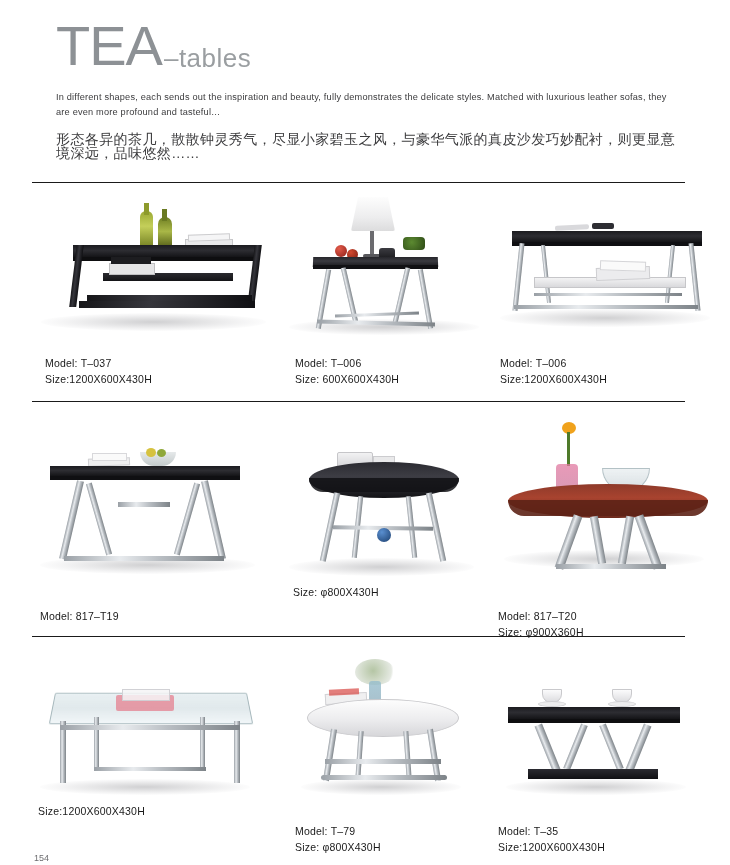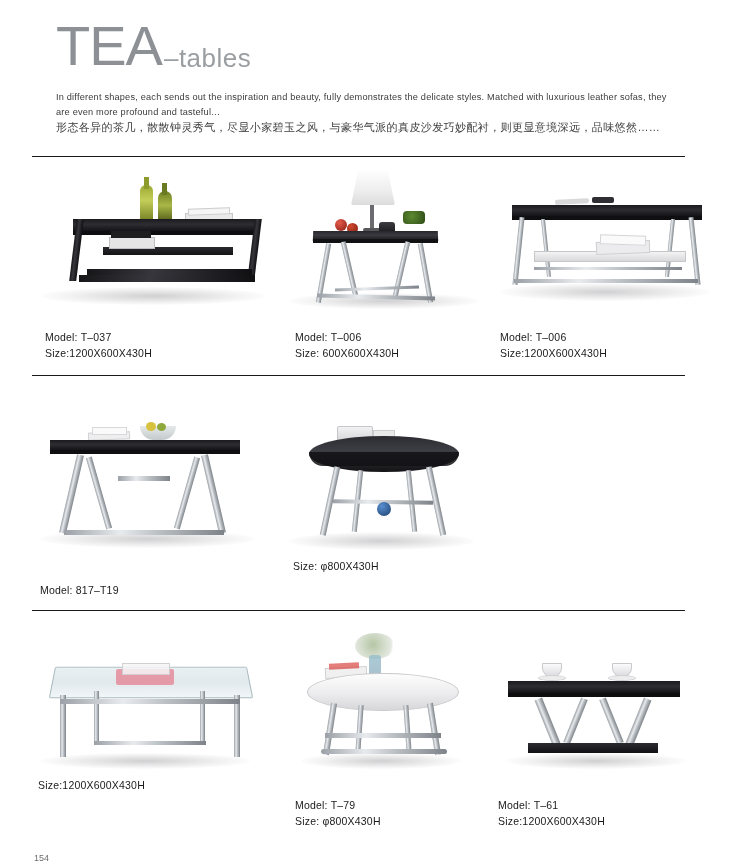--- a/index.html
+++ b/index.html
@@ -51,21 +51,22 @@
   }
   .intro-en {
     margin-top: 16px;
     font-size: 9.2px;
     line-height: 15px;
     color: #3b3b3d;
     max-width: 625px;
     letter-spacing: 0.2px;
   }
   .intro-cn {
-    font-size: 11px;
+    margin-top: 12px;
+    font-size: 14px;
     line-height: 14px;
     color: #3b3b3d;
     max-width: 625px;
     letter-spacing: 0.4px;
   }
 
   
   .rule {
     height: 1px;
     background: #1a1a1a;
@@ -269,20 +270,42 @@
         <div class="tbl leg-chrome" style="left:34px; top:48px; width:6px; height:70px; transform:rotate(12deg);"></div>
         <div class="tbl leg-chrome" style="left:140px; top:48px; width:6px; height:70px; transform:rotate(-12deg);"></div>
         <div class="tbl leg-chrome" style="left:62px; top:52px; width:5px; height:62px; transform:rotate(6deg);"></div>
         <div class="tbl leg-chrome" style="left:116px; top:52px; width:5px; height:62px; transform:rotate(-6deg);"></div>
         <div class="tbl leg-chrome" style="left:40px; top:82px; width:100px; height:4px; transform:rotate(1deg);"></div>
         <div class="tbl" style="left:84px; top:84px; width:14px; height:14px; border-radius:50%; background:radial-gradient(circle at 35% 30%, #5a8fd0, #1c3f6e);"></div>
       </div>
       <div class="caption">Size: φ800X430H</div>
     </div>
 
+    <div class="cell" style="width:270px;padding:20px 0 0 38px;">
+      <div class="photo" style="height:162px;">
+        <div class="shadow" style="left:6px; top:128px; width:200px; height:18px;"></div>
+
+        <div class="tbl" style="left:64px; top:0px; width:14px; height:12px; border-radius:50%; background:#f0a21c;"></div>
+        <div class="tbl" style="left:69px; top:10px; width:3px; height:34px; background:#4f7a2a;"></div>
+        <div class="tbl" style="left:58px; top:42px; width:22px; height:34px; border-radius:4px 4px 9px 9px; background:linear-gradient(180deg,rgba(225,120,160,.75),rgba(180,70,120,.55));"></div>
+
+        <div class="tbl" style="left:104px; top:46px; width:46px; height:22px; border-radius:0 0 24px 24px; background:linear-gradient(180deg,rgba(235,240,242,.85),rgba(195,205,210,.65)); border:1px solid rgba(170,185,190,.8);"></div>
+
+        <div class="tbl wood-red" style="left:10px; top:62px; width:200px; height:34px; border-radius:50%;"></div>
+        <div class="tbl" style="left:10px; top:78px; width:200px; height:16px; border-radius:0 0 100px 100px; background:#5d2216; opacity:.9;"></div>
+
+        <div class="tbl leg-chrome" style="left:66px; top:92px; width:9px; height:56px; transform:rotate(20deg);"></div>
+        <div class="tbl leg-chrome" style="left:146px; top:92px; width:9px; height:56px; transform:rotate(-20deg);"></div>
+        <div class="tbl leg-chrome" style="left:96px; top:94px; width:8px; height:48px; transform:rotate(-10deg);"></div>
+        <div class="tbl leg-chrome" style="left:124px; top:94px; width:8px; height:48px; transform:rotate(10deg);"></div>
+        <div class="tbl leg-chrome" style="left:58px; top:142px; width:110px; height:5px;"></div>
+      </div>
+      <div class="caption" style="margin-top:24px;">Model: 817–T20</div>
+      <div class="caption">Size: φ900X360H</div>
+    </div>
   </div>
 
   <div class="rule" style="margin-top:2px;"></div>
 
   <div class="row" style="height:220px;">
 
     <div class="cell" style="width:255px;padding:46px 0 0 38px;">
       <div class="photo" style="height:120px;">
         <div class="shadow" style="left:2px; top:96px; width:210px; height:16px;"></div>
 
@@ -335,19 +358,19 @@
         <div class="tbl top-dark" style="left:10px; top:24px; width:172px; height:12px;"></div>
         <div class="tbl" style="left:10px; top:36px; width:172px; height:4px; background:#0e0e10;"></div>
 
         <div class="tbl leg-chrome" style="left:46px; top:40px; width:8px; height:52px; transform:rotate(-22deg);"></div>
         <div class="tbl leg-chrome" style="left:136px; top:40px; width:8px; height:52px; transform:rotate(22deg);"></div>
         <div class="tbl leg-chrome" style="left:74px; top:40px; width:7px; height:48px; transform:rotate(22deg);"></div>
         <div class="tbl leg-chrome" style="left:110px; top:40px; width:7px; height:48px; transform:rotate(-22deg);"></div>
 
         <div class="tbl" style="left:30px; top:86px; width:130px; height:10px; background:linear-gradient(180deg,#2b2b31,#111114);"></div>
       </div>
-      <div class="caption" style="margin-top:20px;">Model: T–61</div>
+      <div class="caption" style="margin-top:20px;">Model: T–35</div>
       <div class="caption">Size:1200X600X430H</div>
     </div>
   </div>
 
   <div class="pagenum">154</div>
 </div>
 
 </body></html>

